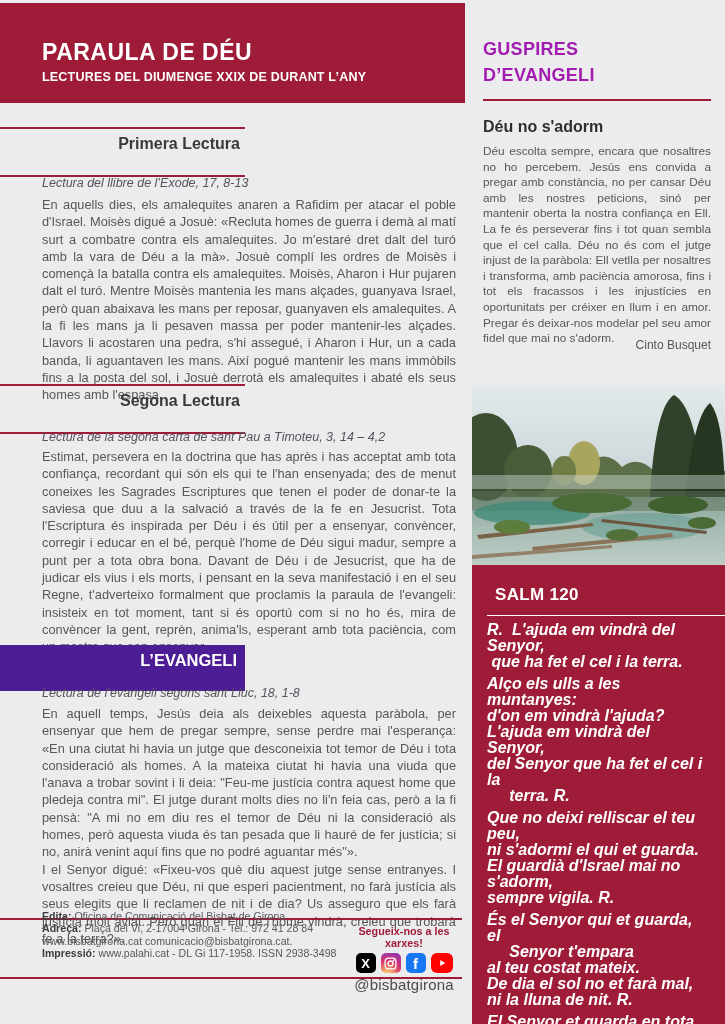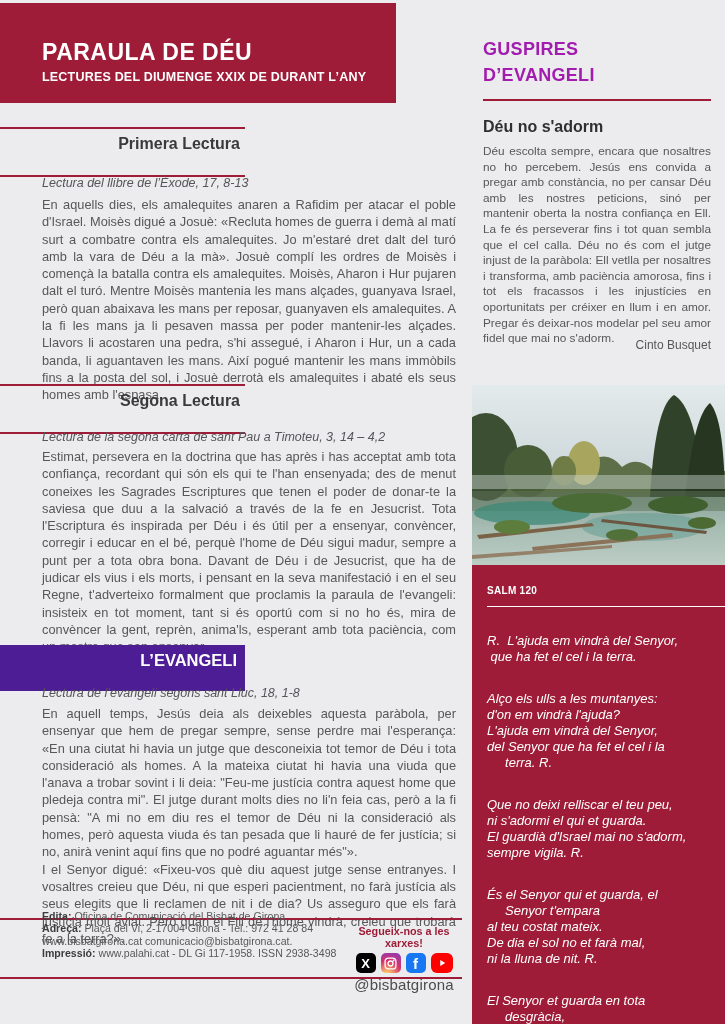--- a/index.html
+++ b/index.html
@@ -1,21 +1,21 @@
 <!DOCTYPE html>
 <html lang="ca"><head>
 <meta charset="utf-8">
 <style>
   * { margin:0; padding:0; box-sizing:border-box; }
   html,body { background:#ffffff; }
   body { width:725px; height:1024px; font-family:"Liberation Sans", sans-serif; }
   .page { position:relative; width:725px; height:1024px; background:#ececee; overflow:hidden; }
 
   
-  .masthead { position:absolute; left:0; top:3px; width:396px; height:100px;
+  .masthead { position:absolute; left:0; top:3px; width:465px; height:100px;
               background:#9e1c37; color:#fff; padding:36px 16px 0 42px; }
   .mh-title { font-size:23px; font-weight:bold; letter-spacing:.5px; }
   .mh-subtitle { font-size:12.5px; font-weight:bold; margin-top:4px; letter-spacing:.2px; }
 
   
   .pub-title { position:absolute; left:483px; top:36px; font-size:18px; font-weight:bold;
                color:#a21caf; line-height:26px; letter-spacing:.3px; }
   .pub-rule { position:absolute; left:483px; top:99px; width:228px; height:2px; background:#9e1c37; }
 
   
@@ -25,23 +25,23 @@
   .art-author{ position:absolute; left:483px; top:338px; width:228px; text-align:right;
                font-size:12px; color:#57575a; }
 
   
   .photo { position:absolute; left:472px; top:385px; width:253px; height:180px; overflow:hidden; }
   .photo svg { display:block; width:253px; height:180px; }
 
   
   .salm { position:absolute; left:472px; top:565px; width:253px; height:459px;
           background:#9e1c37; color:#fff; padding:20px 18px 0 15px; }
-  .salm-title { font-size:10px; font-weight:bold; letter-spacing:.3px; }
+  .salm-title { font-size:17px; font-weight:bold; letter-spacing:.3px;margin-left:8px; }
   .salm-rule  { height:1px; background:#fff; margin:10px -18px 0 0; }
-  .stanza { margin-top:26px; font-size:13px; font-weight:normal; font-style:italic;
+  .stanza { margin-top:6px; font-size:16px; font-weight:bold; font-style:italic;
             line-height:16px; white-space:pre-line; }
 
   
   .sec-head { position:absolute; left:0; width:245px; border-top:2px solid #9e1c37;
               border-bottom:2px solid #9e1c37; text-align:right; padding:6px 5px 22px 0;
               font-size:16px; font-weight:bold; color:#3a3a3c; background:transparent; }
   .sec-head.filled { background:#4c1d95; color:#fff; border:none; padding:6px 8px 21px 0; font-size:16.5px; }
   .source { position:absolute; left:42px; font-size:12.5px; font-style:italic; color:#55555a; }
   .body-text { position:absolute; left:42px; width:414px; font-size:12.8px; line-height:17.3px;
                color:#57575a; text-align:justify; white-space:pre-line; }

